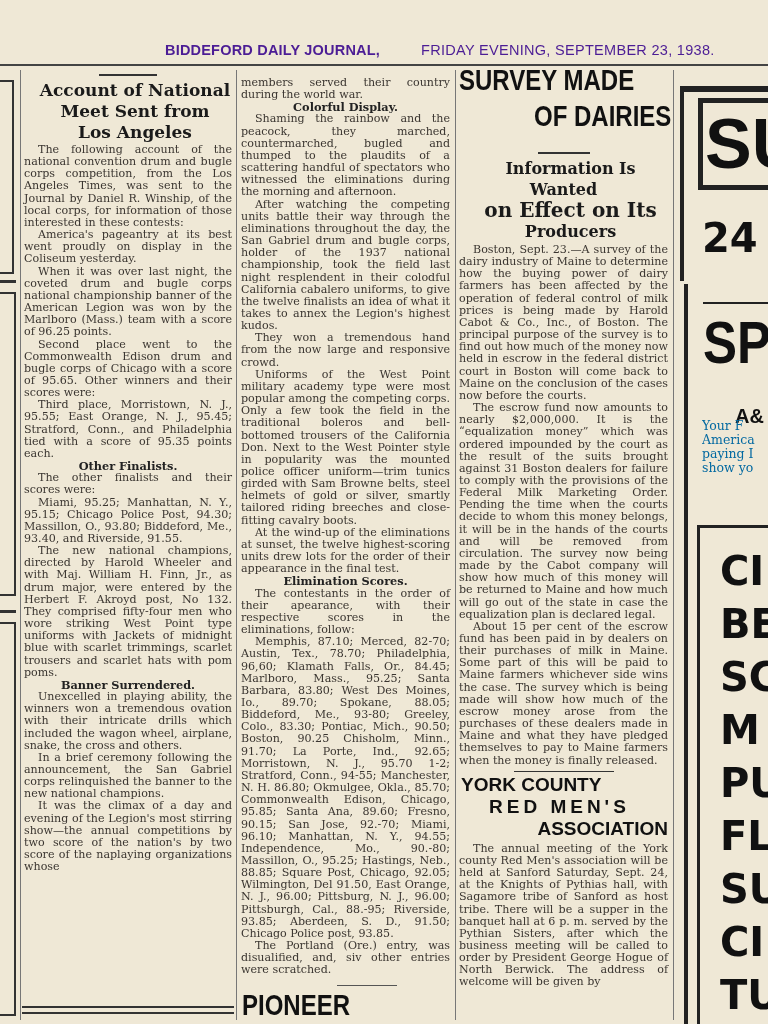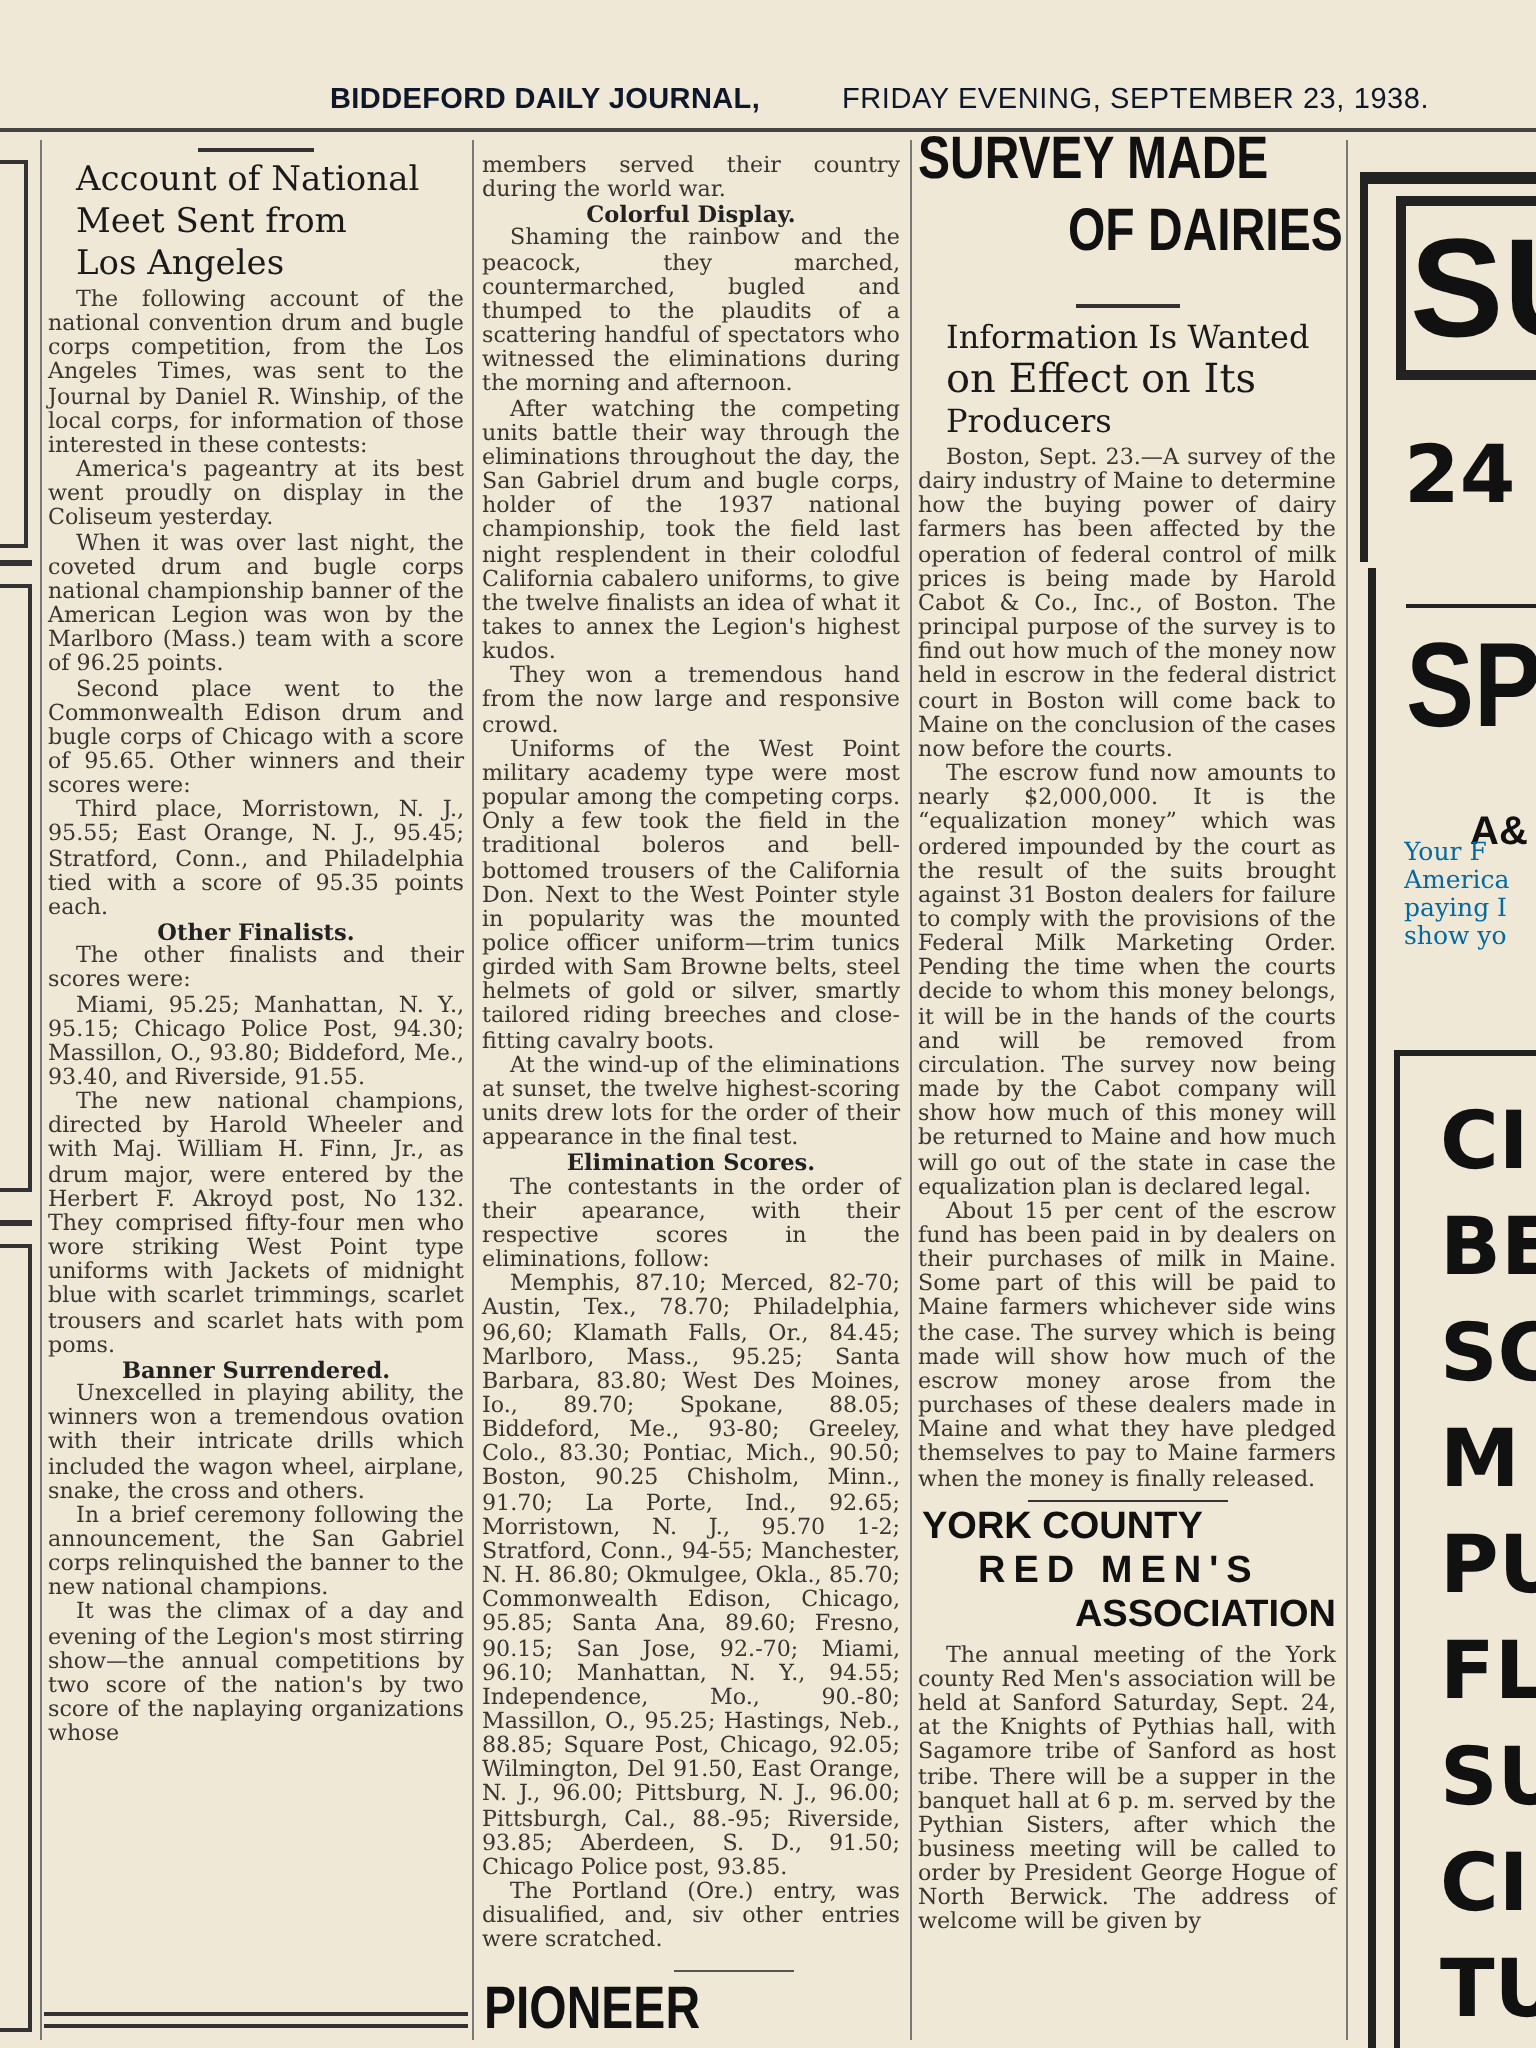--- a/index.html
+++ b/index.html
@@ -5,38 +5,38 @@
   html, body { margin:0; padding:0; }
   body {
     width:768px; height:1024px; overflow:hidden; position:relative;
     background:#efe8d6;
     font-family:"DejaVu Serif", serif;
     color:#3a3530;
   }
   .masthead {
     position:absolute; top:42px; left:0; width:768px; height:20px;
     font-family:"Liberation Sans", sans-serif; font-size:14.5px;
-    color:#0f172a; white-space:nowrap;
+    color:#4c1d95; white-space:nowrap;
   }
   .masthead .paper { position:absolute; left:165px; font-weight:bold; letter-spacing:0.2px; }
   .masthead .date { position:absolute; left:421px; letter-spacing:0.3px; }
   .rule-top { position:absolute; top:64px; left:0; width:768px; height:2px; background:#444; }
   .colrule { position:absolute; top:70px; width:1px; background:#777; }
 
   .col { position:absolute; top:74px; font-size:11.1px; line-height:12.15px; text-align:justify; }
   .col p { margin:0; text-indent:14px; }
   .col p.noind { text-indent:0; }
   .sub { text-align:center; font-weight:bold; font-size:11.3px; text-indent:0 !important; margin:0; color:#222; }
 
   .bighead {
     font-family:"Liberation Sans", sans-serif; font-weight:bold; color:#111;
     font-stretch:condensed; transform-origin:left top; white-space:nowrap;
   }
   .deck {
-    font-family:"DejaVu Serif", serif; font-weight:normal;
+    text-align:center; font-family:"DejaVu Serif", serif; font-weight:bold;
     color:#1a1a1a; font-size:17px; line-height:21px; margin:0;
   }
   .shortrule { height:2px; background:#333; margin:0 auto; }
 
   .leftstrip { position:absolute; left:0; top:70px; width:20px; height:954px; }
   .ad-right { position:absolute; left:682px; top:86px; width:86px; }
   .adtext { font-family:"Liberation Sans", sans-serif; font-weight:bold; color:#111; }
 </style>
 </head>
 <body>

